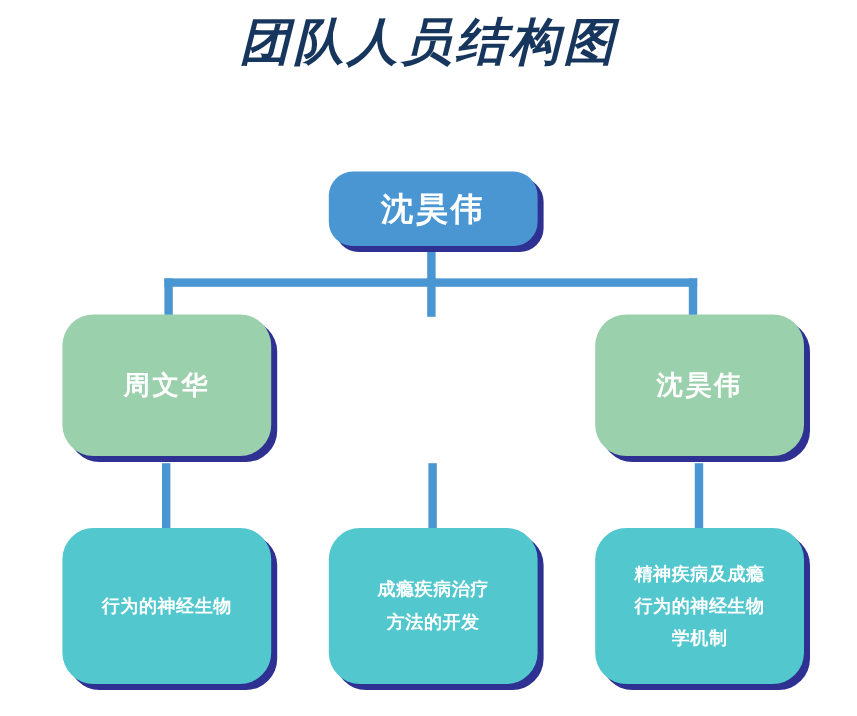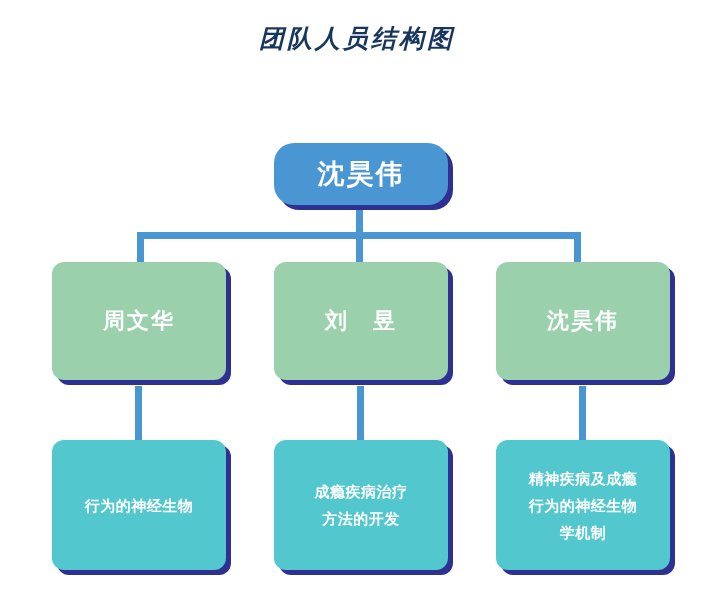--- a/index.html
+++ b/index.html
@@ -22,22 +22,22 @@
     height: 597px;
   }
 
   
   .chart-title {
     position: absolute;
     left: 0;
     top: 18px;
     width: 714px;
     text-align: center;
-    font-family: Liberation Sans, sans-serif;
-    font-size: 25px;
+    font-family: Liberation Mono, monospace;
+    font-size: 42px;
     font-weight: bold;
     font-style: italic;
     letter-spacing: 3px;
     color: #17365D;
     white-space: nowrap;
     line-height: 40px;
   }
 
   
   #connector-layer {
@@ -45,21 +45,21 @@
     left: 0; top: 0;
     width: 714px;
     height: 597px;
     pointer-events: none;
   }
 
   
   .node {
     position: absolute;
     box-sizing: border-box;
-    border-radius: 12px;
+    border-radius: 26px;
     display: flex;
     align-items: center;
     justify-content: center;
     text-align: center;
     color: #ffffff;
     font-weight: bold;
     box-shadow: 5px 5px 0 0 #2E3192;
     z-index: 3;
   }
 
@@ -125,23 +125,20 @@
     <rect x="579" y="386" width="7" height="56" fill="#4A96D2"></rect>
   </svg>
 
   <div class="node node-root">
     <span class="node-label">沈昊伟</span>
   </div>
 
   <div class="node node-level2 col-1">
     <span class="node-label">周文华</span>
   </div>
-  <div class="node node-level2 col-2">
-    <span class="node-label">刘　昱</span>
-  </div>
   <div class="node node-level2 col-3">
     <span class="node-label">沈昊伟</span>
   </div>
 
   <div class="node node-level3 col-1">
     <span class="node-label">行为的神经生物</span>
   </div>
   <div class="node node-level3 col-2">
     <span class="node-label">成瘾疾病治疗
 方法的开发</span>

